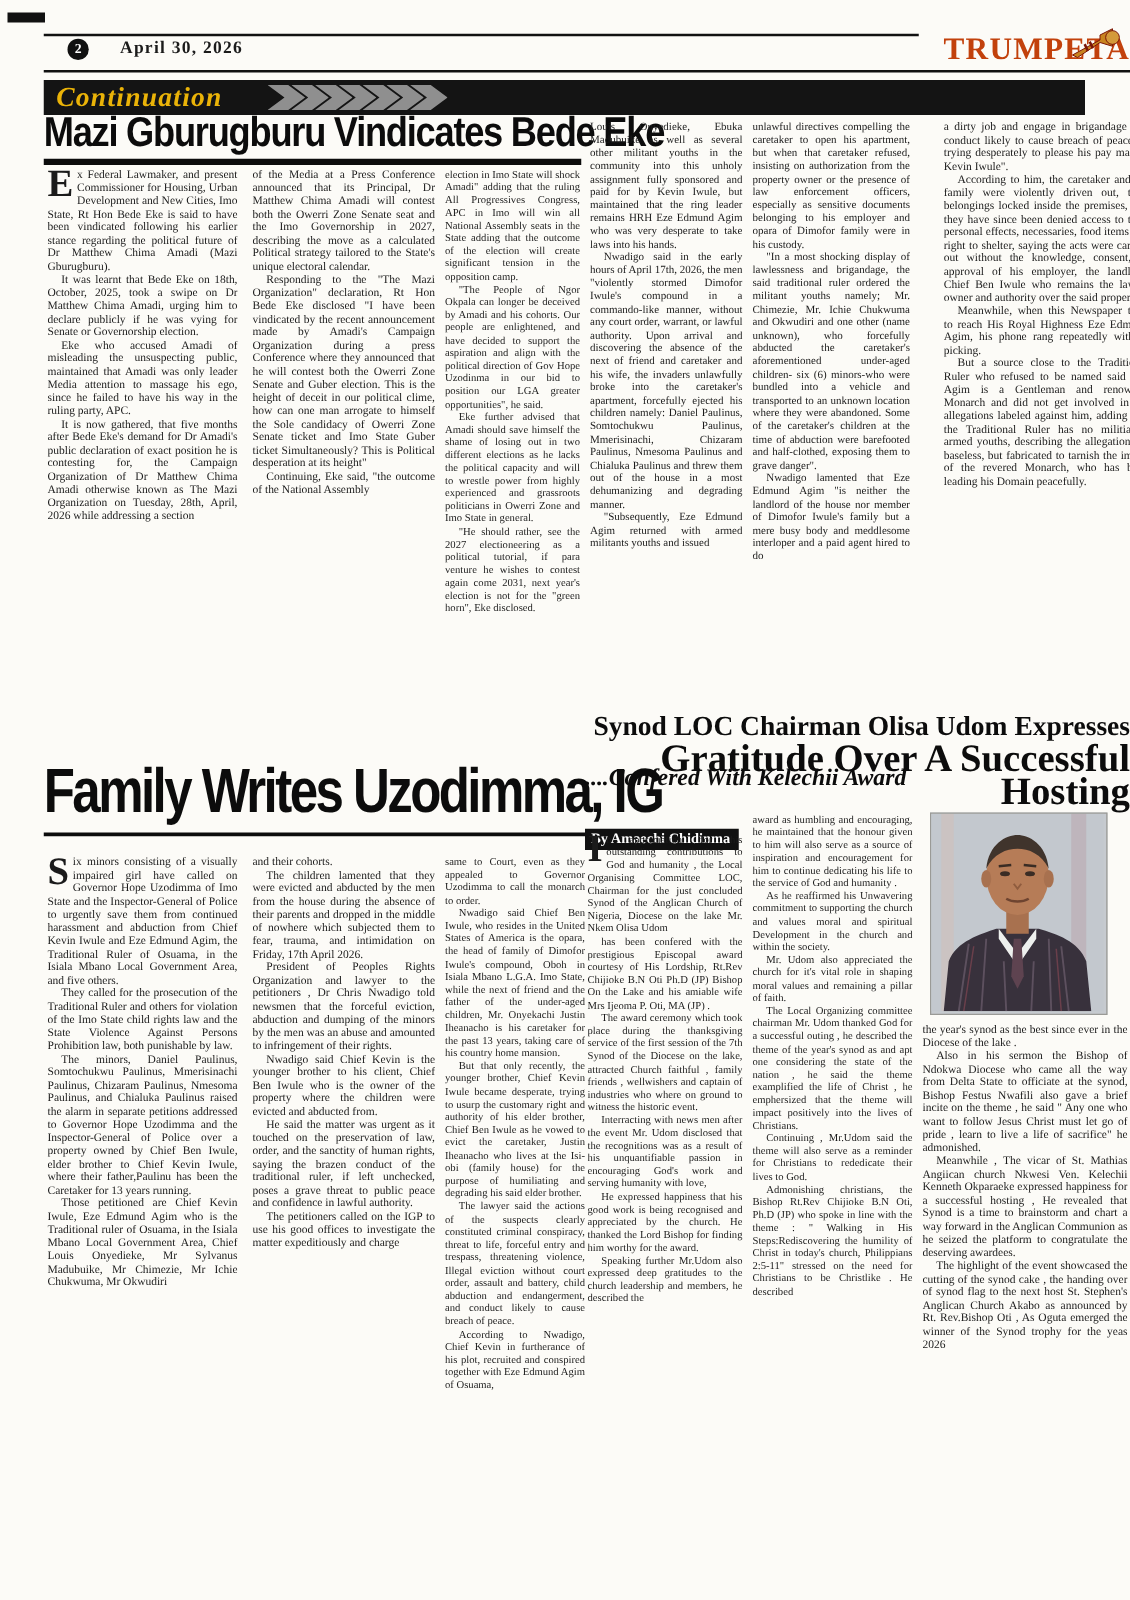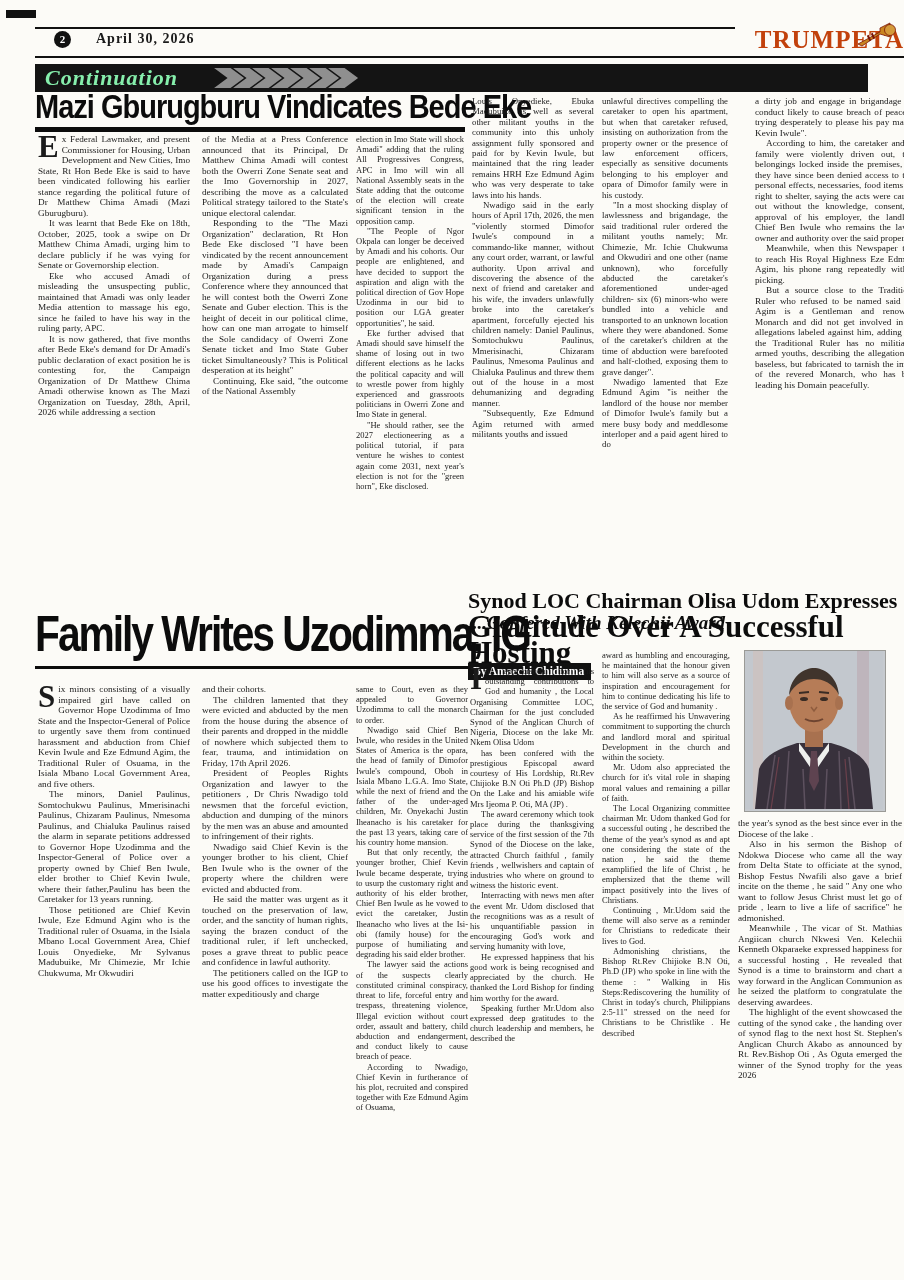--- a/index.html
+++ b/index.html
@@ -17,34 +17,34 @@
     text-align:center; line-height:17px;
   }
   .page-date { position:absolute; left:96px; top:31px; font:bold 14px "Liberation Serif", serif; letter-spacing:1px; }
   .masthead { position:absolute; left:736px; top:26px; width:168px; text-align:right;
     color:#c2410c; font:bold 25px "Liberation Serif", serif; letter-spacing:1px; }
   .masthead .mh-text::first-letter { font-size:31px; }
   .masthead svg { position:absolute; right:8px; top:-4px; }
   
   .banner { position:absolute; left:35px; top:64px; width:833px; height:28px; background:#141414;
     display:flex; align-items:center; }
-  .banner-text { color:#86efac; font:bold italic 22px "Liberation Serif", serif; padding-left:10px; letter-spacing:1px; }
+  .banner-text { color:#eab308; font:bold italic 22px "Liberation Serif", serif; padding-left:10px; letter-spacing:1px; }
   .chevrons { display:flex; margin-left:36px; }
   .chev { width:30px; height:20px; background:#8f8f8f; margin-right:-11px;
     clip-path:polygon(0 0, 55% 0, 100% 50%, 55% 100%, 0 100%, 45% 50%); }
   
   .headline1 { position:absolute; left:35px; top:88px; width:432px;
     font:bold 29px "Liberation Sans", sans-serif; letter-spacing:-1px; color:#0c0c0c;
     transform:scaleY(1.15); transform-origin:top left; white-space:nowrap; }
   .headline1-bar { position:absolute; left:35px; top:127px; width:430px; height:5px; background:#0c0c0c; }
   .headline2 { position:absolute; left:35px; top:606px; width:438px;
     font:bold 40px "Liberation Sans", sans-serif; letter-spacing:-2px; color:#0c0c0c;
     transform:scale(1.02,1.25); transform-origin:top left; white-space:nowrap; }
   .headline2-bar { position:absolute; left:35px; top:666px; width:436px; height:3px; background:#0c0c0c; }
-  .synod-headline { position:absolute; left:468px; top:588px; width:436px; text-align:left;
+  .synod-headline { position:absolute; left:468px; top:568px; width:436px; text-align:right;
     font:bold 22px "Liberation Serif", serif; color:#0c0c0c; line-height:26px; }
   .synod-subhead { position:absolute; left:468px; top:612px; width:300px;
     font:bold italic 19px "Liberation Serif", serif; color:#0c0c0c; }
   .byline { position:absolute; left:468px; top:641px; background:#111; color:#fff;
     font:bold 11.5px "Liberation Serif", serif; padding:2px 7px 3px 5px;margin-top:22px; }
   
   .col { position:absolute; overflow:hidden; font-size:9.2px; line-height:10.5px; text-align:justify; }
   .para { margin:0; text-indent:11px; text-align:justify; }
   .col .para:first-child { text-indent:0; }
   .dropcap::first-letter { float:left; font-size:31px; line-height:23px; padding:1px 3px 0 0; font-weight:bold; }
@@ -122,20 +122,21 @@
       <p class="para">According to him, the caretaker and his family were violently driven out, their belongings locked inside the premises, and they have since been denied access to their personal effects, necessaries, food items and right to shelter, saying the acts were carried out without the knowledge, consent, or approval of his employer, the landlord, Chief Ben Iwule who remains the lawful owner and authority over the said property.</p>
       <p class="para">Meanwhile, when this Newspaper tried to reach His Royal Highness Eze Edmund Agim, his phone rang repeatedly without picking.</p>
       <p class="para">But a source close to the Traditional Ruler who refused to be named said Eze Agim is a Gentleman and renowned Monarch and did not get involved in the allegations labeled against him, adding that the Traditional Ruler has no militia or armed youths, describing the allegations as baseless, but fabricated to tarnish the image of the revered Monarch, who has been leading  his Domain peacefully.</p>
     </div>
 
   <div class="headline2">Family Writes Uzodimma, IG</div>
   <div class="headline2-bar"></div>
 
   <div class="col" style="left:38px;  top:684px; width:152px; height:586px;">
       <p class="para dropcap">Six minors consisting of a visually impaired girl have called on Governor Hope Uzodimma of Imo State and the Inspector-General of Police to urgently save them from continued harassment and abduction from Chief Kevin Iwule and Eze Edmund Agim, the Traditional Ruler of Osuama, in the Isiala Mbano Local Government Area, and five others.</p>
+      <p class="para">They called for the prosecution of the Traditional Ruler and others for violation of the Imo State child rights law and the State Violence Against Persons Prohibition law, both punishable by law.</p>
       <p class="para">The minors, Daniel Paulinus, Somtochukwu Paulinus, Mmerisinachi Paulinus, Chizaram Paulinus, Nmesoma Paulinus, and Chialuka Paulinus raised the alarm in separate petitions addressed to Governor Hope Uzodimma and the Inspector-General of Police over a property owned by Chief Ben Iwule, elder brother to Chief Kevin Iwule, where their father,Paulinu has been the Caretaker for 13 years running.</p>
       <p class="para">Those petitioned are Chief Kevin Iwule, Eze Edmund Agim who is the Traditional ruler of Osuama, in the Isiala Mbano Local Government Area, Chief Louis Onyedieke, Mr Sylvanus Madubuike, Mr Chimezie, Mr Ichie Chukwuma, Mr Okwudiri</p>
     </div>
   <div class="col" style="left:202px; top:684px; width:146px; height:586px;">
       <p class="para">and their cohorts.</p>
       <p class="para">The children lamented that they were evicted and abducted by the men from the house during the absence of their parents and dropped in the middle of nowhere which subjected them to fear, trauma, and intimidation on Friday, 17th April 2026.</p>
       <p class="para">President of Peoples Rights Organization and lawyer to the petitioners , Dr Chris Nwadigo told newsmen that the forceful eviction, abduction and dumping of the minors by the men was an abuse and amounted to infringement of their rights.</p>
       <p class="para">Nwadigo said Chief Kevin is the younger brother to his client, Chief Ben Iwule who is the owner of the property where the children were evicted and abducted from.</p>
       <p class="para">He said the matter was urgent as it touched on the preservation of law, order, and the sanctity of human rights, saying the brazen conduct of the traditional ruler, if left unchecked, poses a grave threat to public peace and confidence in lawful authority.</p>
       <p class="para">The petitioners called on the IGP to use his good offices to investigate the matter expeditiously and charge</p>
@@ -158,21 +159,21 @@
   <div class="col fs85" style="left:470px; top:666px; width:124px; height:592px;">
       <p class="para dropcap">In appreciation for his outstanding contributions to God and humanity , the Local Organising Committee LOC, Chairman for the just concluded Synod of the Anglican Church of Nigeria, Diocese on the lake Mr. Nkem Olisa Udom</p>
       <p class="para">has been confered with the prestigious Episcopal award   courtesy of His Lordship, Rt.Rev Chijioke B.N Oti Ph.D (JP) Bishop On the Lake and his amiable wife Mrs Ijeoma P. Oti, MA (JP) .</p>
       <p class="para">The award ceremony which took place during the thanksgiving service of the first session of the 7th Synod of the Diocese on the lake, attracted Church faithful , family friends , wellwishers and captain of industries who where on ground to witness the historic event.</p>
       <p class="para">Interracting with news men after the event Mr. Udom disclosed that the recognitions was as a result of his unquantifiable passion in encouraging God's work and serving humanity with love,</p>
       <p class="para">He expressed happiness that his good work is being recognised and appreciated by the church. He thanked the Lord Bishop for finding him worthy for the award.</p>
       <p class="para">Speaking further Mr.Udom also expressed deep gratitudes to the church leadership and members, he described the</p>
     </div>
   <div class="col fs85" style="left:602px; top:650px; width:128px; height:590px;">
       <p class="para">award as humbling and encouraging, he maintained that the honour given to him will also serve as a source of  inspiration and encouragement for him to continue dedicating his life to the service of God and humanity .</p>
-      <p class="para">As he reaffirmed his Unwavering commitment to supporting the church and landlord moral and spiritual Development in the church and within the society.</p>
+      <p class="para">As he reaffirmed his Unwavering commitment to supporting the church and values moral and spiritual Development in the church and within the society.</p>
       <p class="para">Mr. Udom also appreciated the church for it's vital role in shaping moral values and remaining a pillar of faith.</p>
       <p class="para">The Local Organizing committee chairman Mr. Udom thanked God for a successful outing , he described the theme of the year's synod as and apt one considering the state of the nation , he said the theme examplified the life of Christ , he emphersized that the theme will impact positively into the lives of Christians.</p>
       <p class="para">Continuing , Mr.Udom said the theme will also serve as a reminder for Christians to rededicate their lives to God.</p>
       <p class="para">Admonishing christians, the Bishop Rt.Rev Chijioke B.N Oti, Ph.D (JP)  who spoke in line with the theme : " Walking in His Steps:Rediscovering the humility of Christ in today's church, Philippians 2:5-11" stressed on the need for Christians to be Christlike . He described</p>
     </div>
 
   <div class="photo">
     <svg width="138" height="158" viewBox="0 0 138 158">
       <rect x="0" y="0" width="138" height="158" fill="#c3c8ce"></rect>
       <rect x="8" y="0" width="10" height="158" fill="#d9b9ad" opacity="0.35"></rect>

